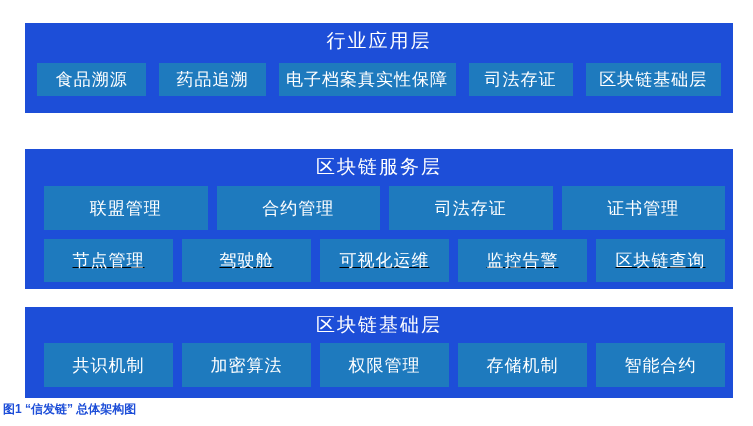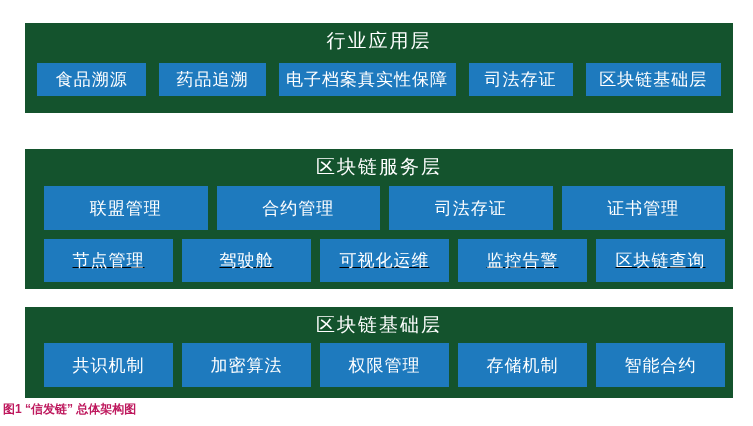--- a/index.html
+++ b/index.html
@@ -8,21 +8,21 @@
     width: 753px;
     height: 426px;
     background: #ffffff;
     font-family: "Liberation Serif", "DejaVu Serif", serif;
     overflow: hidden;
   }
   .panel {
     position: absolute;
     left: 25px;
     width: 708px;
-    background: #14532d;
+    background: #1d4ed8;
     box-sizing: border-box;
     display: flex;
     flex-direction: column;
   }
   .panel-title {
     color: #ffffff;
     font-size: 19px;
     letter-spacing: 2px;
     text-align: center;
     font-weight: normal;
@@ -95,21 +95,21 @@
     letter-spacing: 1px;
     white-space: nowrap;
   }
   .caption {
     position: absolute;
     left: 3px;
     top: 401px;
     font-family: "Liberation Sans", "DejaVu Sans", sans-serif;
     font-weight: bold;
     font-size: 12px;
-    color: #be185d;
+    color: #1d4ed8;
     margin: 0;
   }
 </style>
 </head>
 <body>
 
 <div class="figure">
 
   <section class="panel" id="layer-app">
     <h2 class="panel-title">行业应用层</h2>

